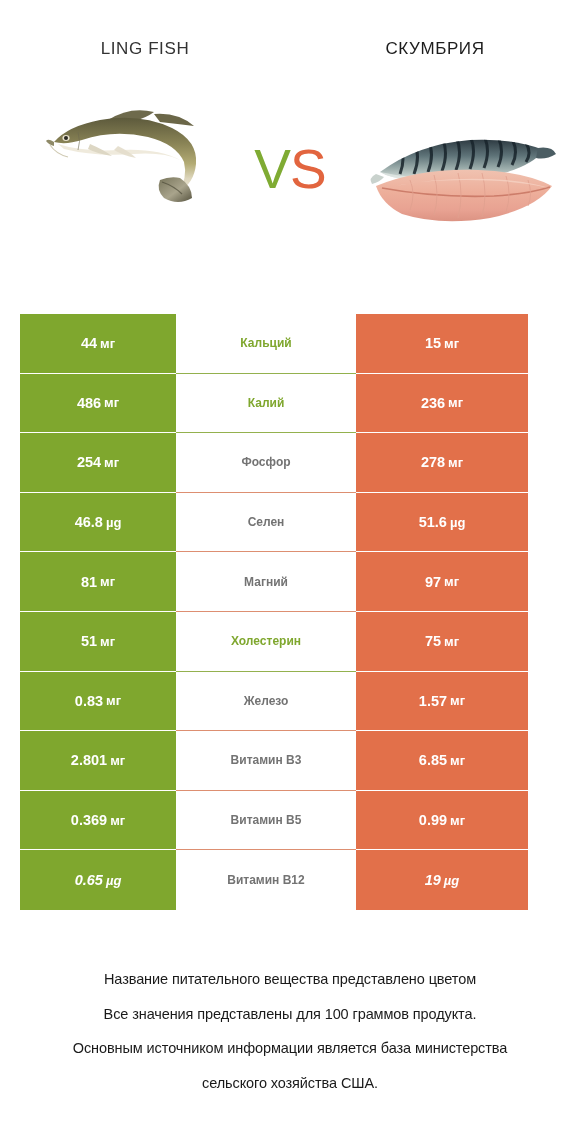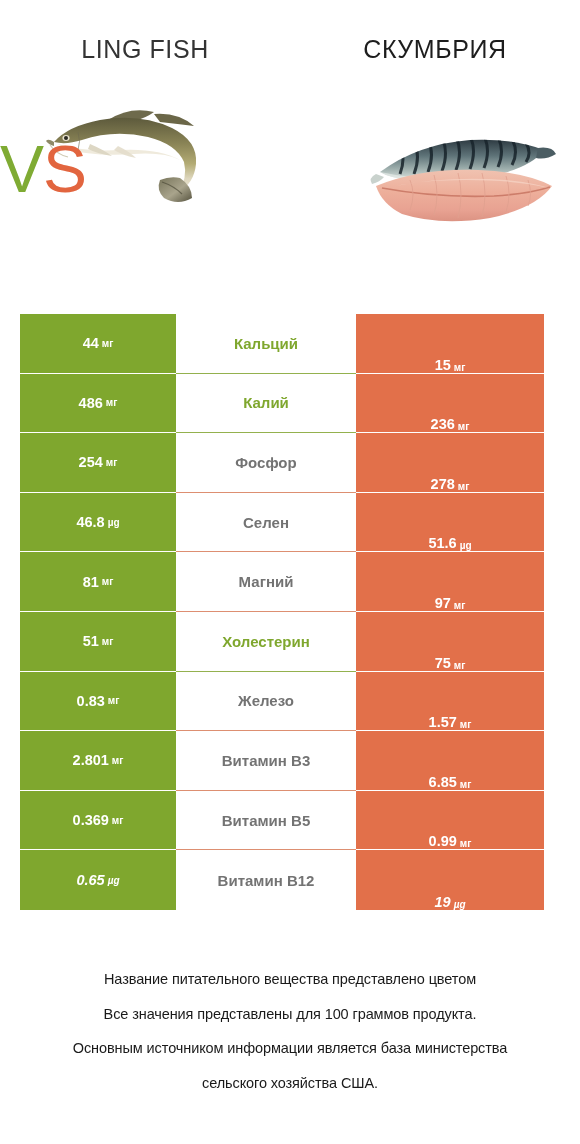--- a/index.html
+++ b/index.html
@@ -23,21 +23,21 @@
     display: flex;
   }
   .title-cell {
     width: 290px;
     display: flex;
     align-items: center;
     justify-content: center;
     padding-top: 20px;
   }
   .title-text {
-    font-size: 25px;
+    font-size: 17px;
     letter-spacing: 0.6px;
     text-transform: uppercase;
     white-space: nowrap;
   }
   .title-left  { font-weight: 300; color: #333333; }
   .title-right { font-weight: 400; color: #1d1d1d; }
 
   
   .hero {
     position: absolute;
@@ -53,22 +53,22 @@
   .fish-right {
     position: absolute;
     left: 366px; top: 46px;
     width: 192px; height: 110px;
   }
 
   .vs {
     position: absolute;
     left: 0; top: 46px;
     width: 580px;
-    text-align: left;
-    font-size: 66px;
+    text-align: center;
+    font-size: 55px;
     font-weight: 400;
     letter-spacing: -1px;
     line-height: 90px;
     font-family: "Liberation Sans", "DejaVu Sans", sans-serif;
   }
   .vs .v { color: #7FAB33; }
   .vs .s { color: #E2653F; }
 
   
   .table {
@@ -89,41 +89,40 @@
     font-weight: 700;
     white-space: nowrap;
   }
   .cell-left {
     width: 156px;
     background: #7FA72E;
     color: #ffffff;
     border-bottom: 1.6px solid #ffffff;
   }
   .cell-right {
-    width: 188px;
+    width: 172px;
     background: #E2704A;
     color: #ffffff;
     border-bottom: 1.6px solid #ffffff;
-    align-items: flex-end;
   }
   .cell-mid {
     width: 180px;
     background: #ffffff;
-    font-size: 15px;
+    font-size: 12px;
     font-weight: 700;
   }
   .row:last-child .cell-left,
   .row:last-child .cell-right { border-bottom: none; font-style: italic; }
 
   .mid-green  { color: #7FA72E; border-bottom: 1.3px solid #94b14e; }
   .mid-orange { color: #737373; border-bottom: 1.3px solid #dd8f71; }
   .row:last-child .cell-mid { border-bottom: none; justify-content: center; }
 
   .unit {
-    font-size: 10px;
+    font-size: 13px;
     font-weight: 700;
     margin-left: 3px;
   }
 
   
   .footer {
     position: absolute;
     top: 955px; left: 0;
     width: 580px;
     text-align: center;

